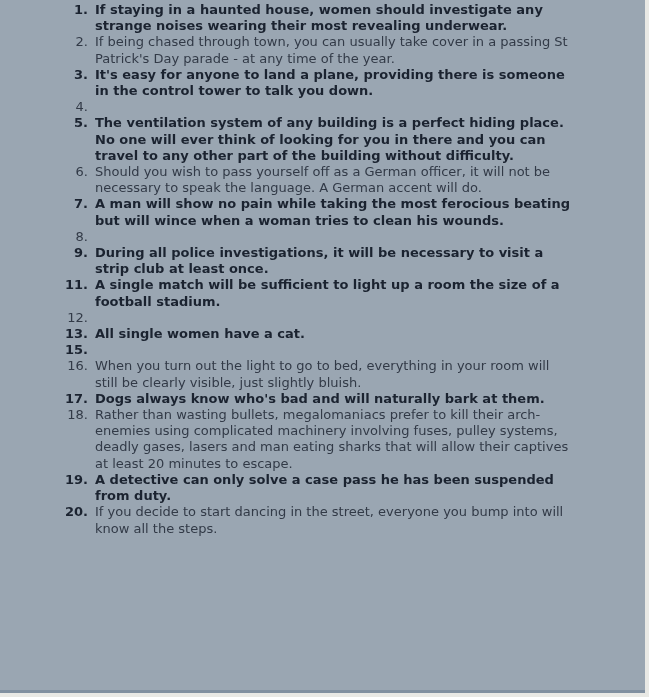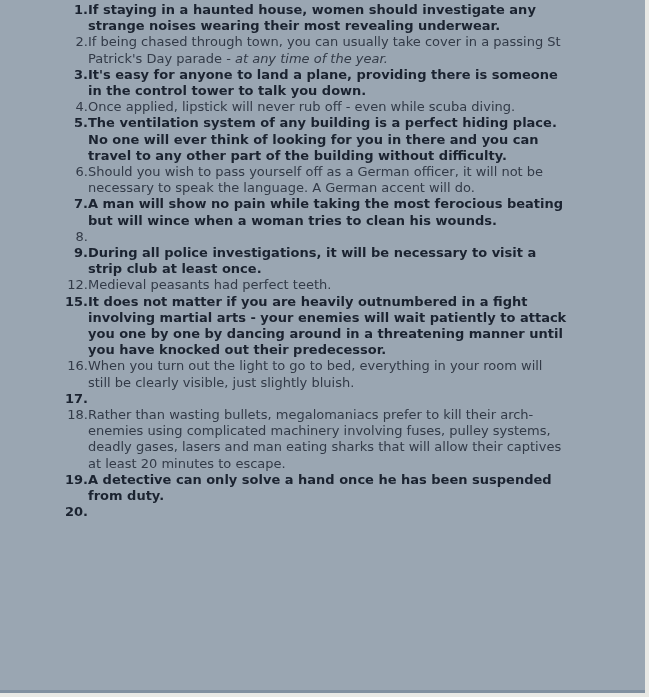--- a/index.html
+++ b/index.html
@@ -40,33 +40,33 @@
   .rule-item {
     display: flex;
     align-items: flex-start;
   }
   .rule-number {
     flex: 0 0 88px;
     text-align: right;
     white-space: nowrap;
   }
   .rule-text {
+    margin-left: 7px;
     width: 480px;
   }
   .rule-item.bold .rule-text,
   .rule-item.bold .rule-number,
   .rule-number.num-bold {
     font-weight: bold;
     color: #1b2330;
   }
   .rule-item.bold .rule-text {
     color: #1b2330;
   }
   .italic-part {
-    font-style: italic;
   }
 </style>
 </head>
 <body>
 
 <div class="page">
   <div class="content-cell">
     <ol class="rules-list" id="rules-list">
         <li class="rule-item bold">
           <span class="rule-number">1.</span>
@@ -75,62 +75,69 @@
         <li class="rule-item">
           <span class="rule-number">2.</span>
           <span class="rule-text">If being chased through town, you can usually take cover in a passing St Patrick's Day parade - <span class="italic-part">at any time of the year.</span></span>
         </li>
         <li class="rule-item bold">
           <span class="rule-number">3.</span>
           <span class="rule-text">It's easy for anyone to land a plane, providing there is someone in the control tower to talk you down.</span>
         </li>
         <li class="rule-item">
           <span class="rule-number">4.</span>
-          <span class="rule-text">Once applied, lipstick will never rub off - even while scuba diving.</span>
         </li>
         <li class="rule-item bold">
           <span class="rule-number">5.</span>
           <span class="rule-text">The ventilation system of any building is a perfect hiding place. No one will ever think of looking for you in there and you can travel to any other part of the building without difficulty.</span>
         </li>
         <li class="rule-item">
           <span class="rule-number">6.</span>
           <span class="rule-text">Should you wish to pass yourself off as a German officer, it will not be necessary to speak the language. A German accent will do.</span>
         </li>
         <li class="rule-item bold">
           <span class="rule-number">7.</span>
           <span class="rule-text">A man will show no pain while taking the most ferocious beating but will wince when a woman tries to clean his wounds.</span>
         </li>
         <li class="rule-item">
           <span class="rule-number">8.</span>
         </li>
         <li class="rule-item bold">
           <span class="rule-number">9.</span>
           <span class="rule-text">During all police investigations, it will be necessary to visit a strip club at least once.</span>
         </li>
+        <li class="rule-item bold">
+          <span class="rule-number">11.</span>
+          <span class="rule-text">A single match will be sufficient to light up a room the size of a football stadium.</span>
+        </li>
         <li class="rule-item">
           <span class="rule-number">12.</span>
-          <span class="rule-text">Medieval peasants had perfect teeth.</span>
+        </li>
+        <li class="rule-item bold">
+          <span class="rule-number">13.</span>
+          <span class="rule-text">All single women have a cat.</span>
         </li>
         <li class="rule-item bold">
           <span class="rule-number">15.</span>
-          <span class="rule-text">It does not matter if you are heavily outnumbered in a fight involving martial arts - your enemies will wait patiently to attack you one by one by dancing around in a threatening manner until you have knocked out their predecessor.</span>
         </li>
         <li class="rule-item">
           <span class="rule-number">16.</span>
           <span class="rule-text">When you turn out the light to go to bed, everything in your room will still be clearly visible, just slightly bluish.</span>
         </li>
         <li class="rule-item bold">
           <span class="rule-number">17.</span>
+          <span class="rule-text">Dogs always know who's bad and will naturally bark at them.</span>
         </li>
         <li class="rule-item">
           <span class="rule-number">18.</span>
           <span class="rule-text">Rather than wasting bullets, megalomaniacs prefer to kill their arch-enemies using complicated machinery involving fuses, pulley systems, deadly gases, lasers and man eating sharks that will allow their captives at least 20 minutes to escape.</span>
         </li>
         <li class="rule-item bold">
           <span class="rule-number">19.</span>
-          <span class="rule-text">A detective can only solve a hand once he has been suspended from duty.</span>
+          <span class="rule-text">A detective can only solve a case pass he has been suspended from duty.</span>
         </li>
         <li class="rule-item">
           <span class="rule-number num-bold">20.</span>
+          <span class="rule-text">If you decide to start dancing in the street, everyone you bump into will know all the steps.</span>
         </li>
       </ol>
   </div>
 </div>
 
 </body></html>

